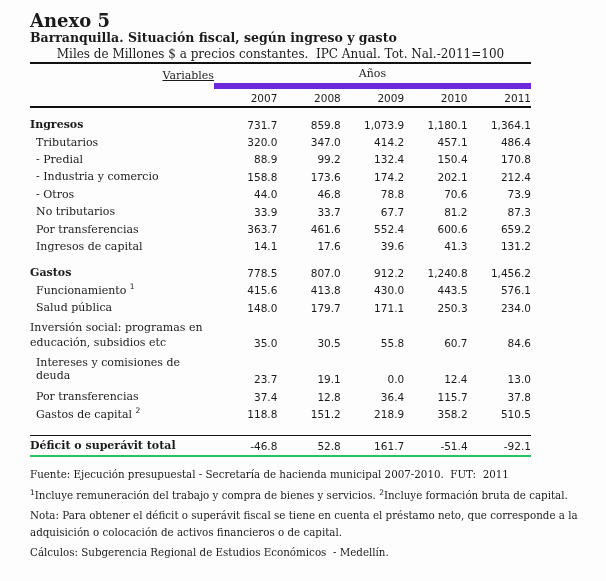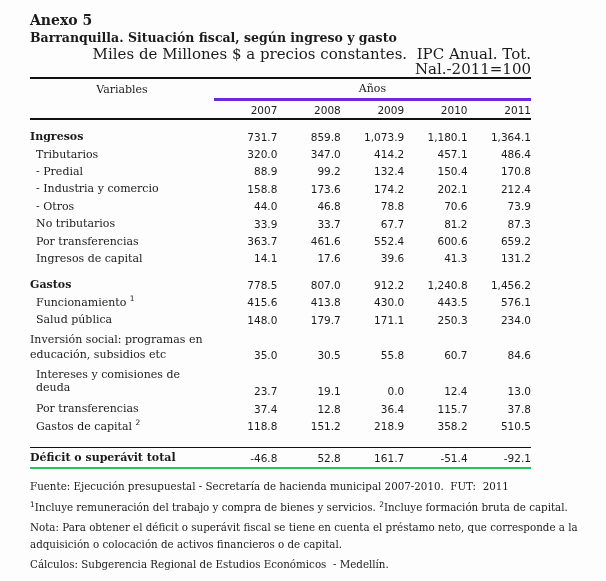--- a/index.html
+++ b/index.html
@@ -12,49 +12,49 @@
   }
   .page {
     width: 606px; height: 581px;
     background: #fdfdfd;
     box-sizing: border-box;
     padding-top: 12px;
   }
   .titleblock { margin-left: 30px; width: 501px; }
   .title {
     font-weight: bold;
-    font-size: 14px;
+    font-size: 18px;
     line-height: 17px;
     white-space: pre-wrap;
   }
   .subtitle {
     font-weight: bold;
     font-size: 12.5px;
     line-height: 18px;
     white-space: pre-wrap;
   }
   .units {
-    font-size: 15px;
+    font-size: 12px;
     line-height: 15px;
-    text-align: right;
+    text-align: center;
     white-space: pre-wrap;
   }
   table.fiscal {
     border-collapse: collapse;
     table-layout: fixed;
     margin-left: 30px;
     width: 501px;
     border-top: 2px solid #111;
   }
   col.c-label { width: 184px; }
   col.c-num { width: 63.4px; }
   td { padding: 0; vertical-align: middle; }
   tr.h1 td { height: 19px; font-size: 11px; }
-  td.vh { text-align: center; }
-  td.anos { text-align: center; border-bottom: 3px solid #6d28d9; }
+  td.vh { text-align: right; text-decoration: underline; }
+  td.anos { text-align: center; border-bottom: 6px solid #6d28d9; }
   tr.h2 td { height: 17px; border-bottom: 2px solid #111; }
   td.num {
     text-align: right;
     font-family: "DejaVu Sans", sans-serif;
     font-size: 10.5px;
   }
   td.lbl { font-size: 11px; line-height: 13px; }
   td.ind { padding-left: 6px; }
   tr.r td { height: 17.4px; }
   tr.bold td.lbl { font-weight: bold; }

